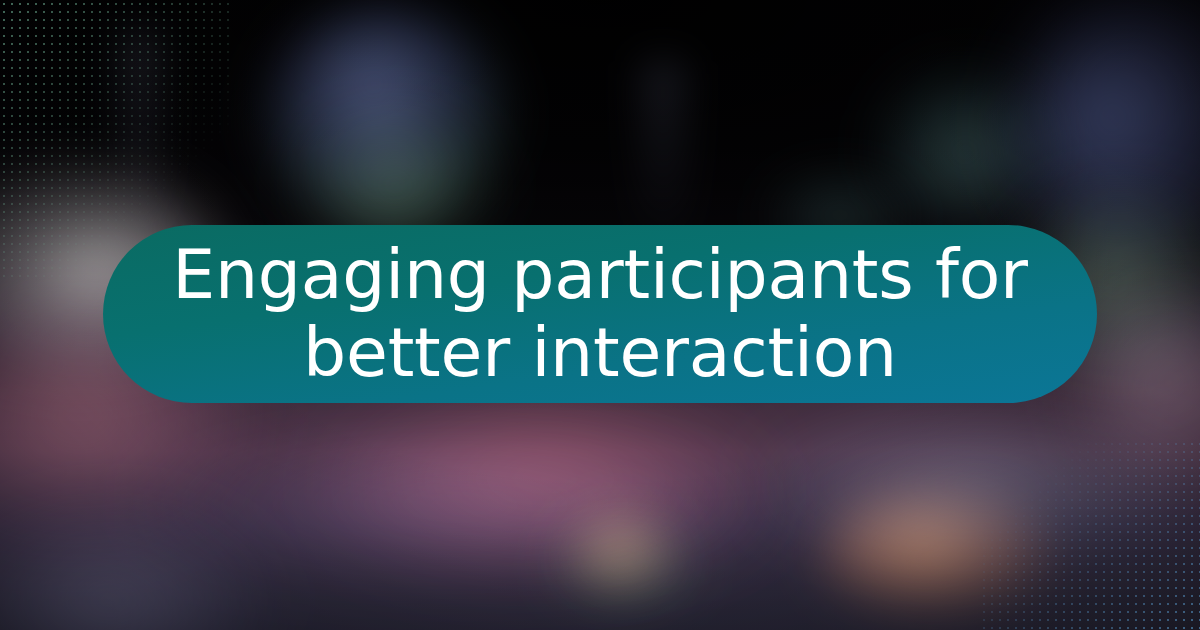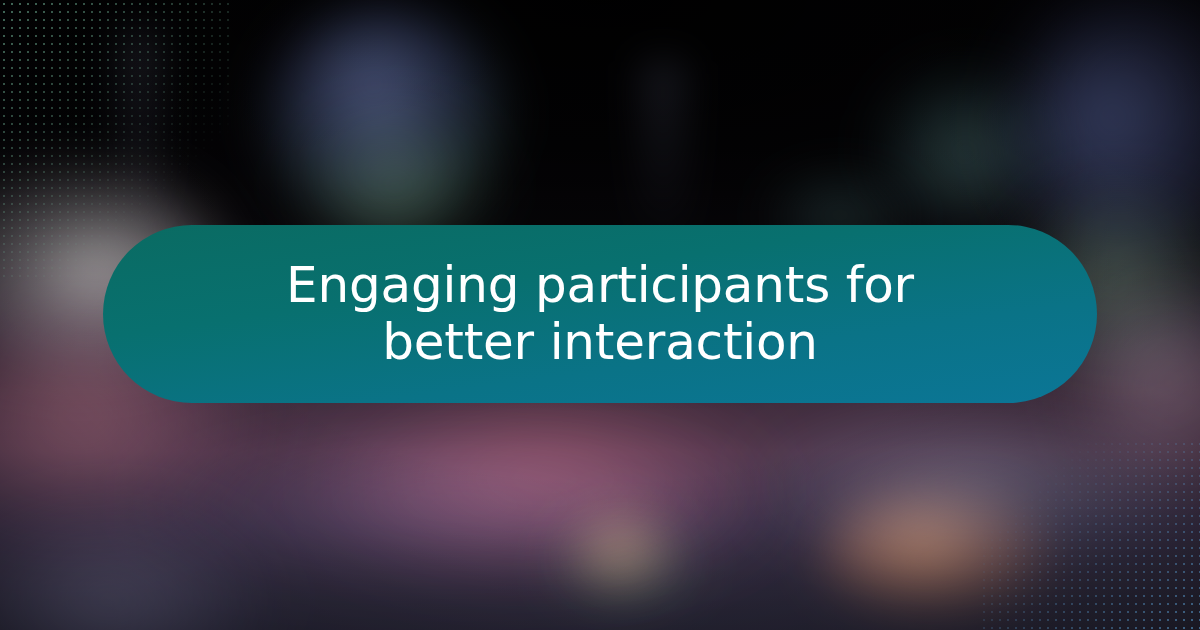--- a/index.html
+++ b/index.html
@@ -211,21 +211,21 @@
     align-items: center;
     justify-content: center;
     box-sizing: border-box;
     padding: 0 56px;
   }
 
   #title-text {
     margin: 0;
     color: #ffffff;
     font-family: "DejaVu Sans", "Liberation Sans", sans-serif;
-    font-size: 50px;
+    font-size: 68px;
     font-weight: 400;
     line-height: 1.15;
     text-align: center;
     letter-spacing: -0.2px;
     white-space: pre-line;
   }
 </style>
 </head>
 <body>
 

